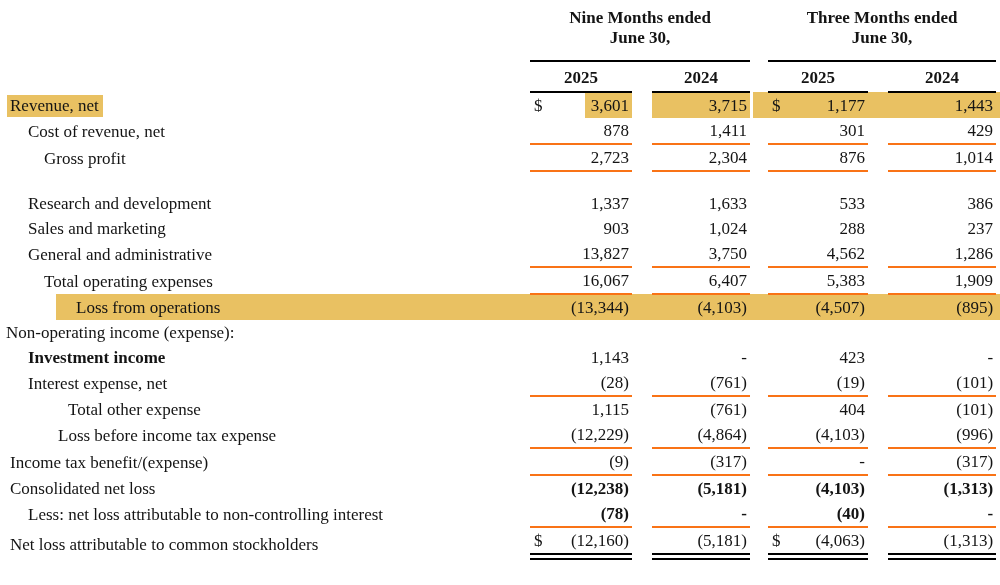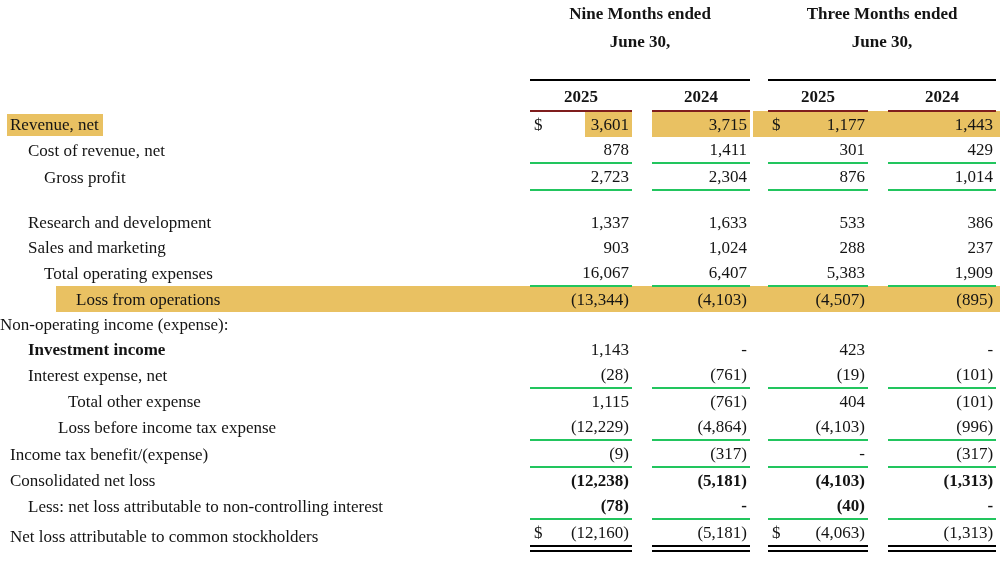--- a/index.html
+++ b/index.html
@@ -23,41 +23,41 @@
     vertical-align: bottom;
     padding: 0 0 2px 0;
     white-space: nowrap;
     overflow: visible;
   }
   
   thead td.grp {
     text-align: center;
     font-weight: bold;
     white-space: pre-line;
-    line-height: 28px;
+    line-height: 20px;
     border-bottom: 2px solid #000;
     height: 48px;
     vertical-align: bottom;
-    padding-bottom: 23px;
+    padding-bottom: 12px;
   }
   thead td.yr {
     text-align: center;
     font-weight: bold;
-    border-bottom: 2px solid #7f1d1d;
+    border-bottom: 2px solid #000000;
     height: 26px;
     vertical-align: bottom;
     padding-bottom: 3px;
   }
   
   td.lbl { text-align: left; }
   td.money { text-align: right; position: relative; padding-right: 3px; }
   td.money .cur { position: absolute; left: 4px; bottom: 2px; }
   tr.bold td.money { font-weight: bold; }
   
-  td.bs { border-bottom: 2px solid #22c55e; }
+  td.bs { border-bottom: 2px solid #f97316; }
   td.bd { border-bottom: 7px double #000; }
   
   .hl { background: var(--hl); }
   .hl-part { background: linear-gradient(90deg, #ffffff 55px, var(--hl) 55px); }
   .hl-sliver { background: linear-gradient(90deg, #ffffff 3px, var(--hl) 3px); }
   .lbl-part { background: linear-gradient(90deg, #ffffff 56px, var(--hl) 56px); }
   .hl-chip { background: var(--hl); padding: 1px 4px 2px 3px; margin-left: -3px; }
   tr.spacer td { height: auto; padding: 0; }
 </style>
 </head>
@@ -151,20 +151,31 @@
           <td class="money"><span>903</span></td>
           <td></td>
           <td class="money"><span>1,024</span></td>
           <td></td>
           <td class="money"><span>288</span></td>
           <td></td>
           <td class="money"><span>237</span></td>
           <td></td>
         </tr>
         <tr>
+          <td class="lbl" style="padding-left: 28px;"><span>General and administrative</span></td>
+          <td class="money bs"><span>13,827</span></td>
+          <td></td>
+          <td class="money bs"><span>3,750</span></td>
+          <td></td>
+          <td class="money bs"><span>4,562</span></td>
+          <td></td>
+          <td class="money bs"><span>1,286</span></td>
+          <td></td>
+        </tr>
+        <tr>
           <td class="lbl" style="padding-left: 44px;"><span>Total operating expenses</span></td>
           <td class="money bs"><span>16,067</span></td>
           <td></td>
           <td class="money bs"><span>6,407</span></td>
           <td></td>
           <td class="money bs"><span>5,383</span></td>
           <td></td>
           <td class="money bs"><span>1,909</span></td>
           <td></td>
         </tr>
@@ -173,21 +184,21 @@
           <td class="money hl"><span>(13,344)</span></td>
           <td class="hl"></td>
           <td class="money hl"><span>(4,103)</span></td>
           <td class="hl"></td>
           <td class="money hl"><span>(4,507)</span></td>
           <td class="hl"></td>
           <td class="money hl"><span>(895)</span></td>
           <td class="hl"></td>
         </tr>
         <tr>
-          <td class="lbl" style="padding-left: 0; margin-left: 28px;"><span>Non-operating income (expense):</span></td>
+          <td class="lbl" style="padding-left: 6px; margin-left: 28px;"><span>Non-operating income (expense):</span></td>
           <td class="money"></td>
           <td></td>
           <td class="money"></td>
           <td></td>
           <td class="money"></td>
           <td></td>
           <td class="money"></td>
           <td></td>
         </tr>
         <tr>

